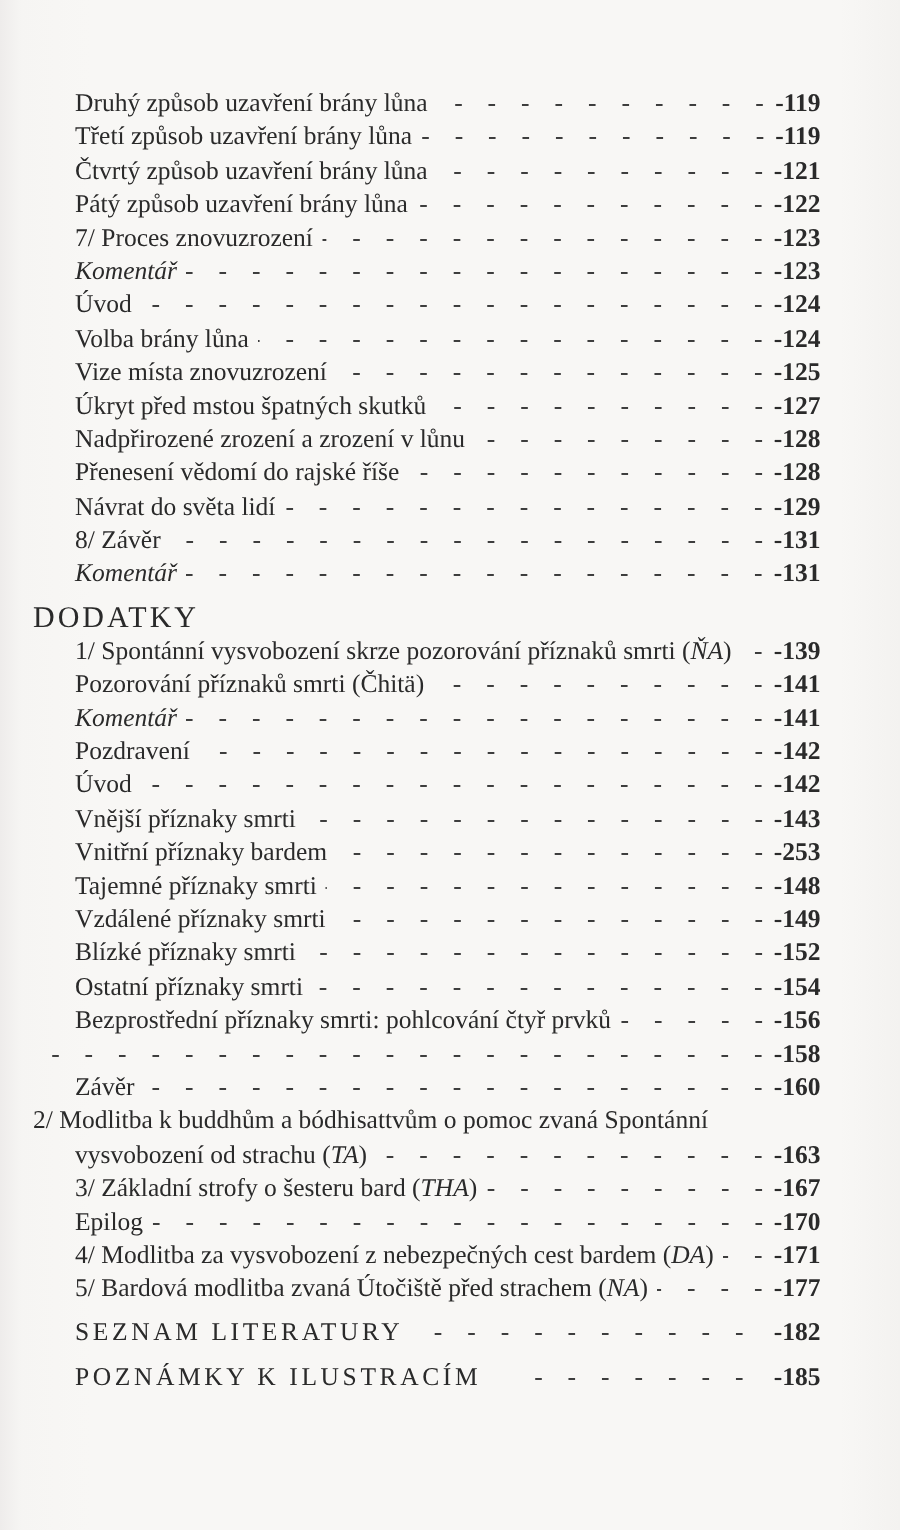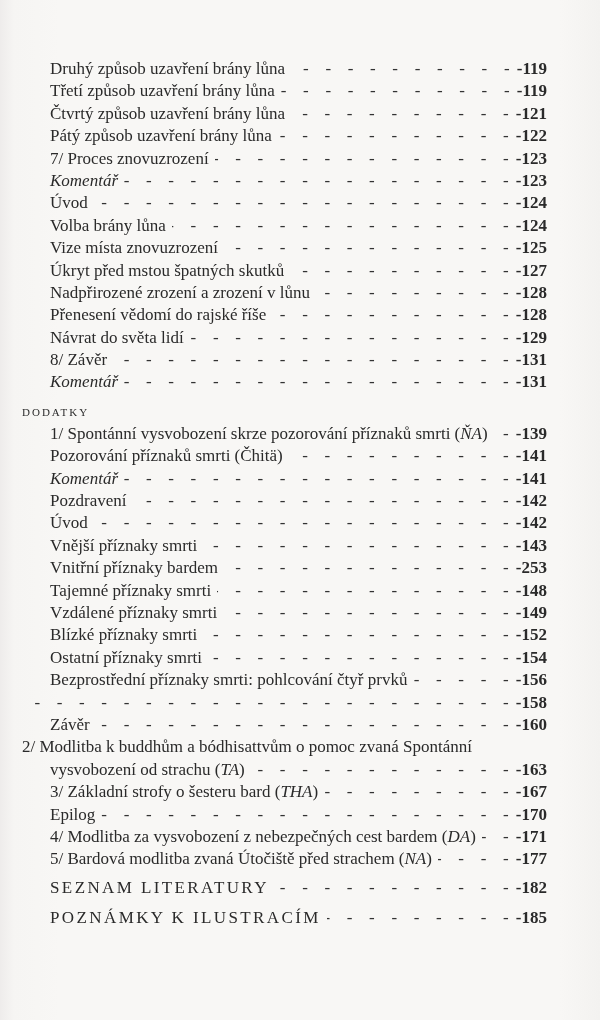--- a/index.html
+++ b/index.html
@@ -29,25 +29,25 @@
   .row .title i, .row .it { font-style:italic; }
   .row .leader {
     flex:1 1 auto; overflow:hidden; color:#333;
     letter-spacing:6.2px;
     text-align:right;
     direction:rtl;
   }
   .row .page-num { flex:0 0 auto; padding-left:1px;font-weight:bold; }
   .heading {
     height:22px; line-height:22px;
-    font-size:11px; letter-spacing:2px;
+    font-size:20px; letter-spacing:2px;
     margin-top:7px;
   }
   .caps .title { letter-spacing:2.4px; }
-  .row.caps { margin-top:4px; height:26px; line-height:26px; }
+  .row.caps { margin-top:4px; height:26px; line-height:26px;gap:13px; }
   .row.caps.first { margin-top:4px; }
   .wrap-line { height:22.4px; line-height:22.4px; white-space:nowrap; }
 </style>
 </head>
 <body>
 
 <div class="page">
 
   <div class="toc">
 

